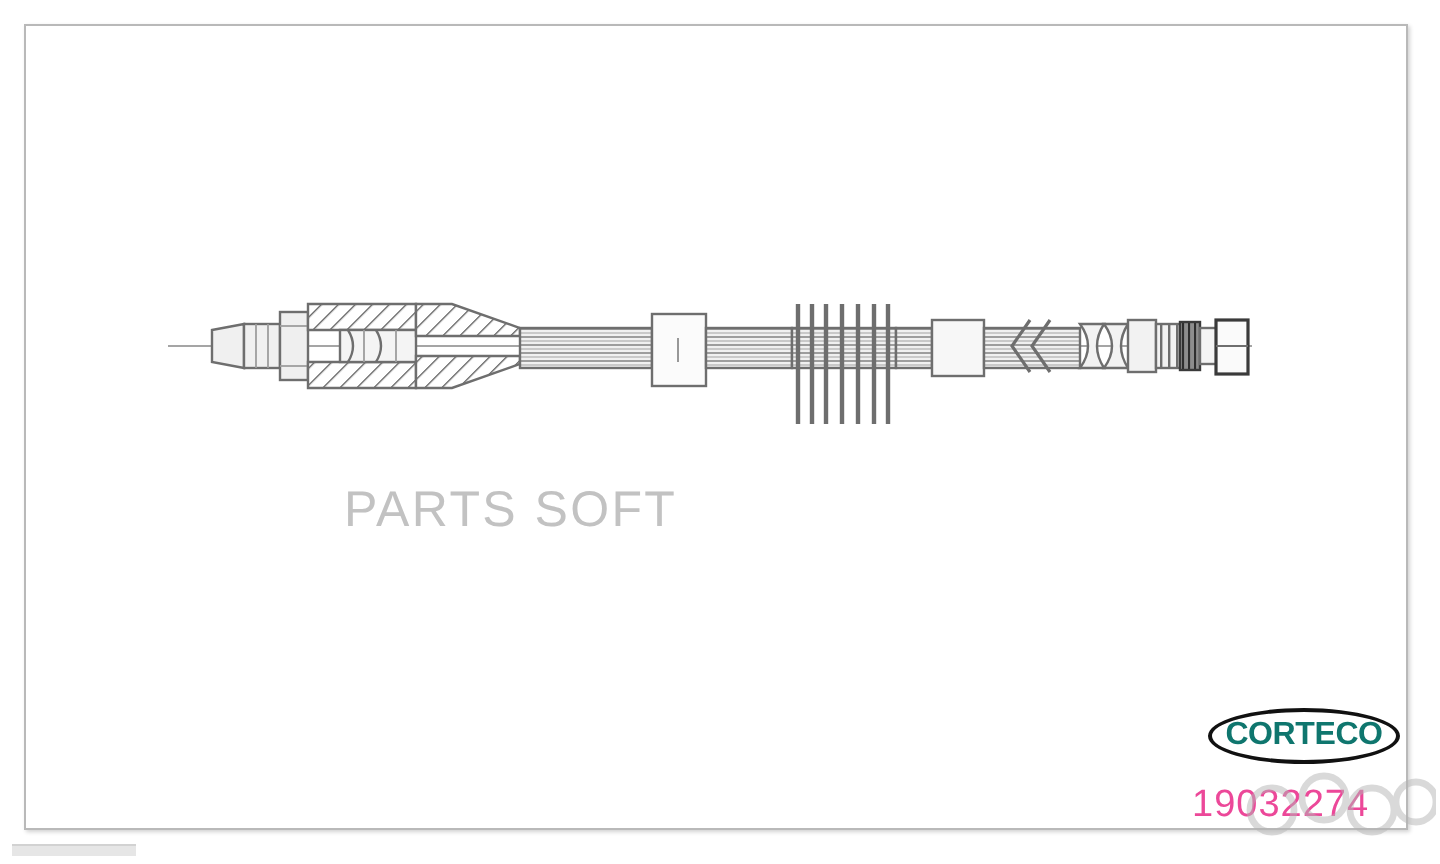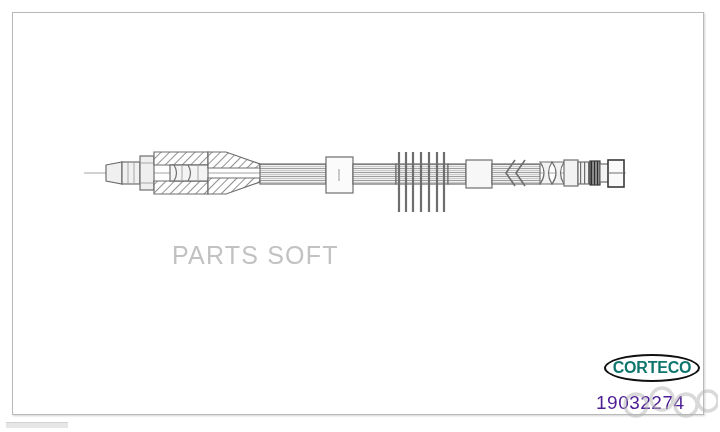--- a/index.html
+++ b/index.html
@@ -104,21 +104,21 @@
   }
 
   
   #part-number {
     position: absolute;
     left: 596px;
     top: 392px;
     font-family: "Liberation Sans", sans-serif;
     font-size: 19px;
     letter-spacing: 0.5px;
-    color: #4c1d95;
+    color: #ec4899;
     white-space: nowrap;
     user-select: none;
   }
 
   
   #avito-watermark {
     position: absolute;
     left: 622px;
     top: 379px;
     width: 96px;

